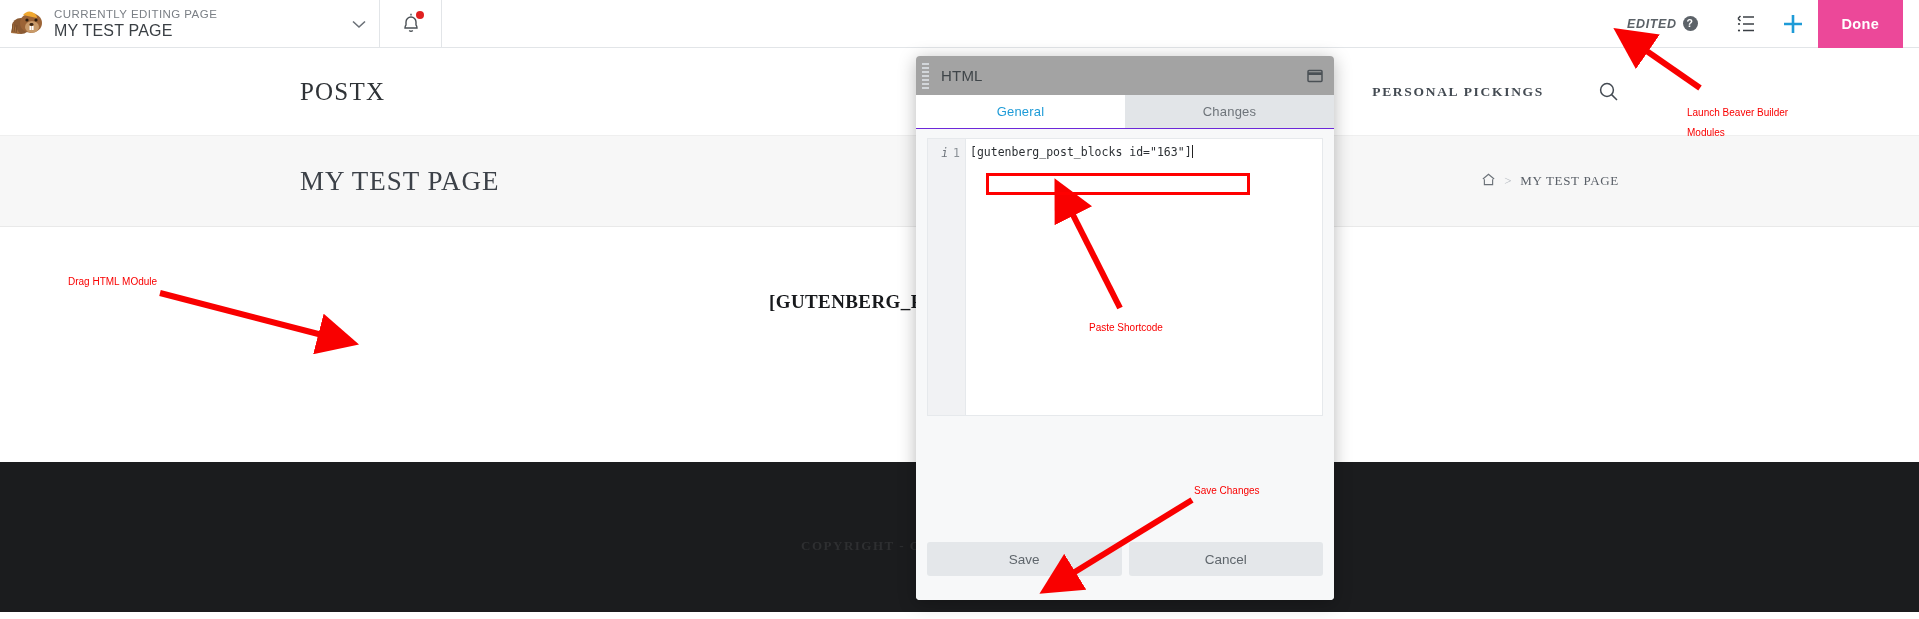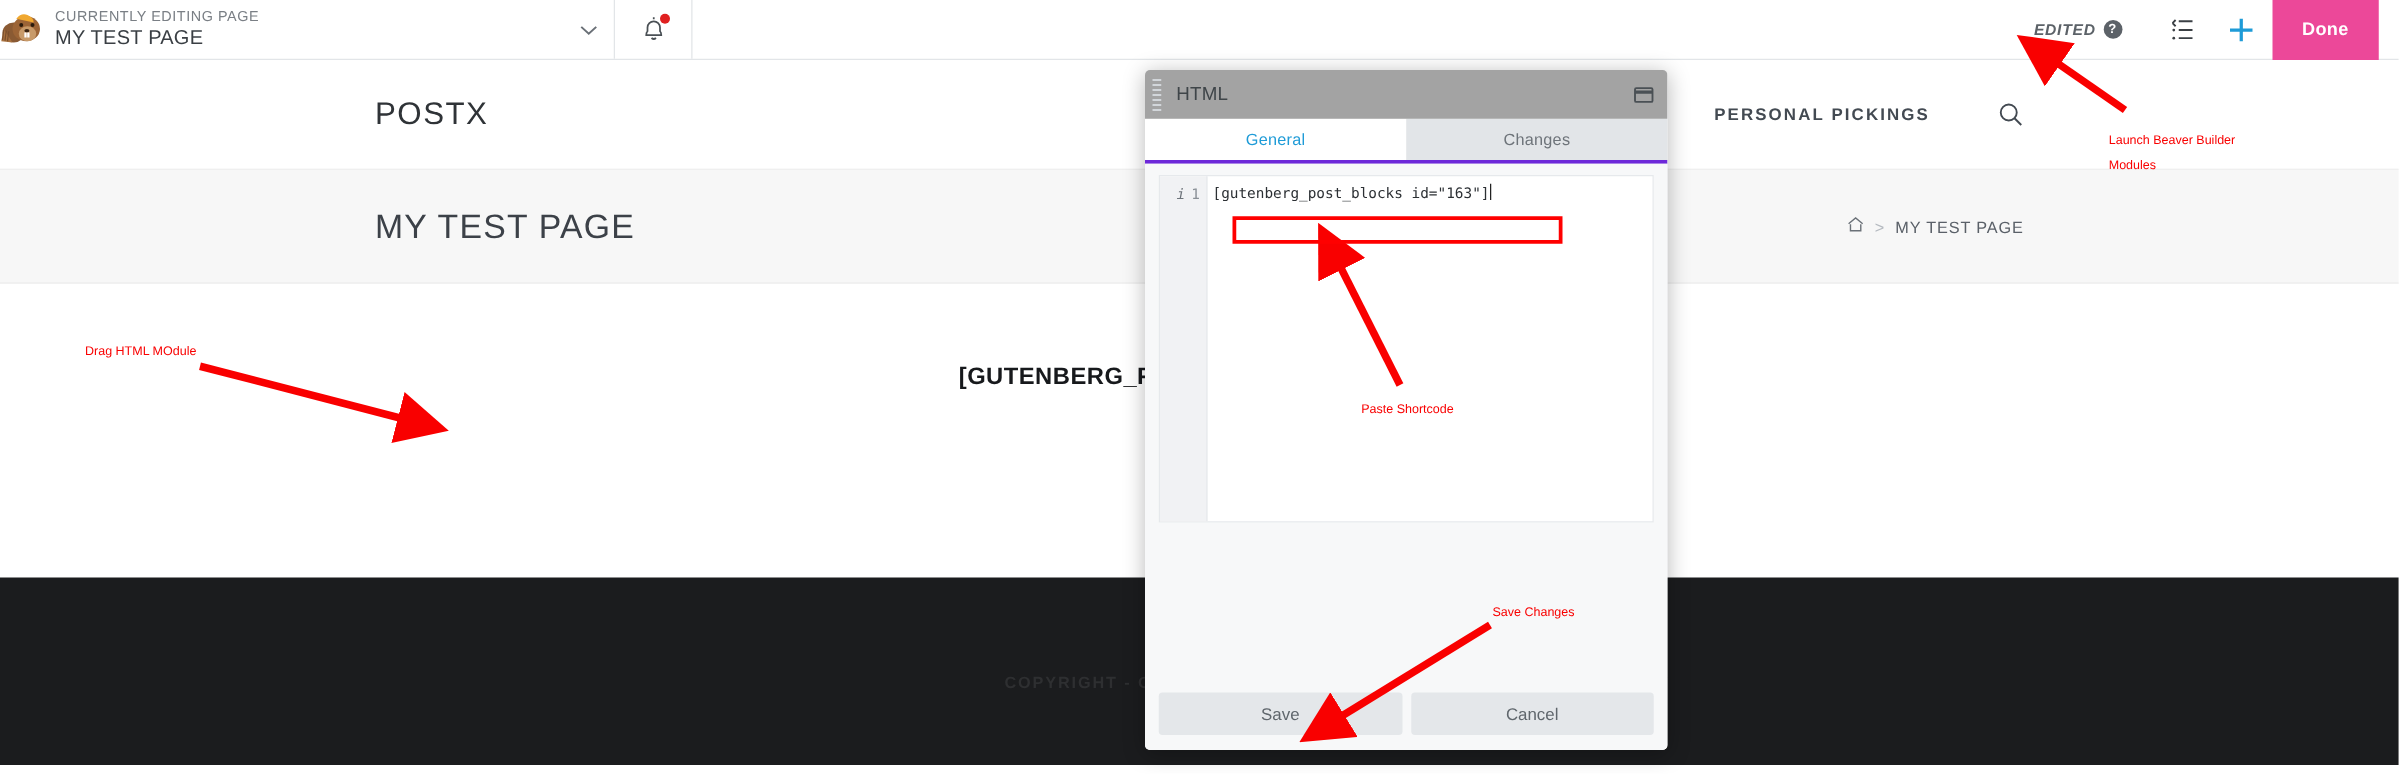--- a/index.html
+++ b/index.html
@@ -24,23 +24,24 @@
     background: #ffffff;
     border-bottom: 1px solid #e2e5e8;
     box-sizing: border-box;
     display: flex;
     align-items: stretch;
     z-index: 40;
   }
   .bb-bar-left {
     display: flex;
     align-items: center;
-    width: 492px;
+    width: 380px;
     border-right: 1px solid #e2e5e8;
     box-sizing: border-box;
+    padding-left: 10px;
   }
   .beaver-logo {
     width: 34px; height: 34px;
     flex: 0 0 34px;
     position: relative;
     margin-right: 10px;
   }
   .beaver-logo svg { display:block; }
   .bb-editing-text {
     display: flex;
@@ -148,20 +149,21 @@
     justify-content: center;
   }
 
   
   .site {
     position: absolute;
     top: 48px; left: 0;
     width: 1919px;
     height: 571px;
     background: #ffffff;
+    font-family: Liberation Serif, serif;
   }
   .site-header {
     height: 87px;
     background: #ffffff;
     display: flex;
     align-items: center;
     padding: 0 300px;
     box-sizing: border-box;
     justify-content: space-between;
   }
@@ -294,21 +296,21 @@
     width: 38px; height: 39px;
     display: flex;
     align-items: center;
     justify-content: center;
     color: #4a5055;
   }
   .modal-tabs {
     display: flex;
     height: 33px;
     flex: 0 0 33px;
-    border-bottom: 3px solid #6d28d9;
+    border-bottom: 1px solid #6d28d9;
   }
   .modal-tab {
     flex: 1 1 50%;
     display: flex;
     align-items: center;
     justify-content: center;
     font-size: 13px;
     letter-spacing: 0.2px;
     box-sizing: border-box;
   }
@@ -372,21 +374,20 @@
   .code-caret {
     display: inline-block;
     width: 1px;
     height: 13px;
     background: #222;
     vertical-align: -2px;
   }
   .modal-footer {
     flex: 0 0 58px;
     display: flex;
-    align-items: center;
     gap: 7px;
     padding: 0 11px;
     box-sizing: border-box;
     background: #f7f8f9;
   }
   .modal-btn {
     flex: 1 1 50%;
     height: 34px;
     background: #e4e7ea;
     border: none;

